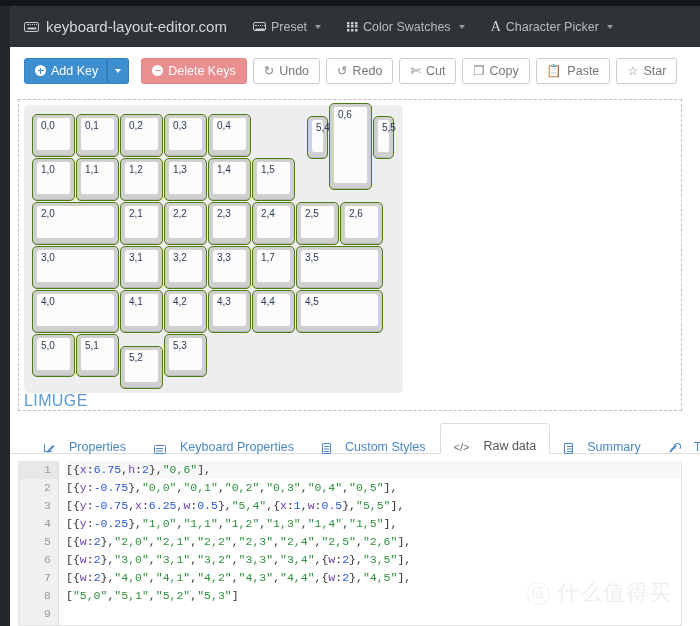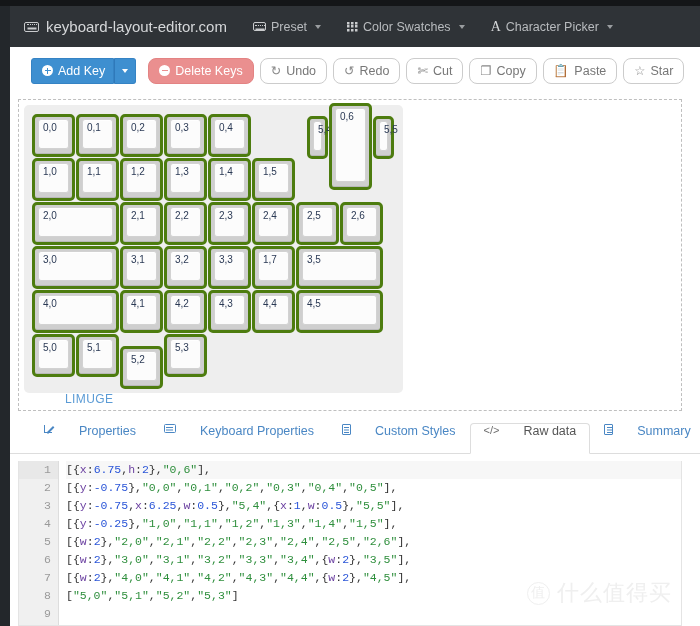--- a/index.html
+++ b/index.html
@@ -69,25 +69,25 @@
       linear-gradient(#c9cbcd,#c9cbcd) 4.2px 7.4px/2.5px 2.5px no-repeat,
       linear-gradient(#c9cbcd,#c9cbcd) 8.4px 7.4px/2.5px 2.5px no-repeat;
   }
   .a-glyph{ font-family:"Liberation Serif", serif; font-size:14px; color:#d5d7d9; line-height:1; }
 
   
   #toolbar{
     position:absolute; left:10px; top:47px; width:690px; height:47px;
     background:#ffffff;
     display:flex; align-items:center;
-    padding-left:21px; gap:6px;
+    padding-left:14px; gap:6px;
     z-index:20;
   }
   .btn{
-    height:26px; border-radius:8px; font-size:12.5px;
+    height:26px; border-radius:3px; font-size:12.5px;
     display:inline-flex; align-items:center; gap:5px;
     padding:0 10px; cursor:pointer; white-space:nowrap;
     border:1px solid #ccc; background:#fff; color:#444;
   }
   .btn.primary{ background:#3e8fd0; border-color:#3583c4; color:#fff; border-radius:3px 0 0 3px; padding-right:8px; }
   .btn.primary-caret{
     background:#3e8fd0; border-color:#3583c4; border-left-color:#2f79ba;
     color:#fff; border-radius:0 3px 3px 0; padding:0 7px; margin-left:-6px;
   }
   .btn.danger{ background:#ea8f8f; border-color:#e38383; color:#fff; margin-left:6px; }
@@ -123,54 +123,54 @@
   }
   #kb-panel{
     position:absolute; left:5px; top:5px; width:379px; height:288px;
     background:#eeeeee; border-radius:5px;
   }
   #kb-canvas{ position:absolute; left:0; top:0; width:379px; height:270px; }
 
   .key{
     position:absolute;
     background:#cfcfcf;
-    border:3px solid #4d7c0f;
+    border:1px solid #4d7c0f;
     border-radius:5px;
     box-shadow:inset 0 -1px 0 rgba(0,0,0,.10);
   }
   .key .cap{
     position:absolute; left:3px; top:2px; right:3px; bottom:5px;
     background:#fcfcfc;
     border:1px solid #d2d2d2;
     border-radius:3px;
     box-shadow:inset 0 1px 0 #fff;
   }
   .key .lbl{
     position:absolute; left:4px; top:2px;
     font-size:10px; color:#2b3a55; line-height:11px;
     font-family:"Liberation Sans", sans-serif;
     white-space:nowrap;
   }
 
   #limuge{
     position:absolute; left:24px; top:392px;
-    color:#5b9bd5; font-size:12px; letter-spacing:.4px;
-    cursor:pointer; z-index:12;margin-left:41px;
+    color:#5b9bd5; font-size:16px; letter-spacing:.4px;
+    cursor:pointer; z-index:12;
   }
 
   
   #tabs{
     position:absolute; left:10px; top:422px; width:690px; height:32px;
     border-bottom:1px solid #ddd;
     display:flex; align-items:flex-end; padding-left:20px;
     z-index:15; background:#fff;
   }
   .tab{
     height:31px; padding:0 13px;
-    display:inline-flex; align-items:flex-start; gap:24px;
+    display:inline-flex; align-items:flex-end; gap:14px;
     font-size:12.5px; color:#4a87c4; cursor:pointer;
     border:1px solid transparent; border-bottom:none;
     border-radius:4px 4px 0 0; margin-bottom:-1px; white-space:nowrap;
   }
   .tab.active{
     color:#555; background:#fff;
     border-color:#ddd; border-bottom:1px solid #fff;
   }
   .tab-ico{ font-size:11px; opacity:.85; }
   .doc-glyph{

